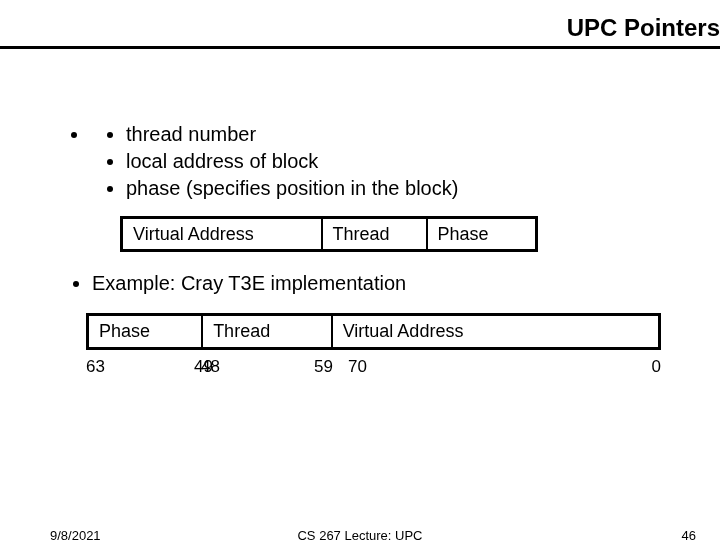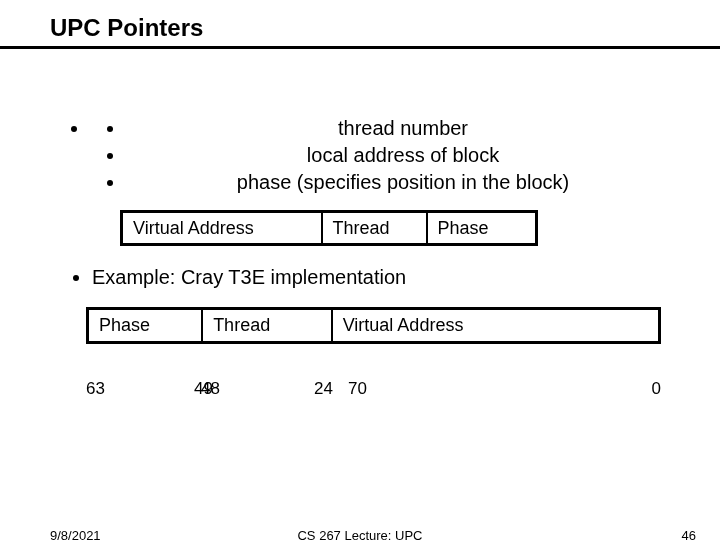--- a/index.html
+++ b/index.html
@@ -1,44 +1,44 @@
 <!DOCTYPE html>
 <html><head>
 <meta charset="utf-8">
 <style>
   * { margin: 0; padding: 0; box-sizing: border-box; }
   html, body { width: 720px; height: 540px; font-family: Arial, Helvetica, sans-serif; background: #fff; color: #000; }
   .slide { position: relative; width: 720px; height: 540px; }
-  .title-wrap { padding: 14px 0 0 50px; }
+  .title-wrap { padding: 14px 0 0 50px; text-align: right; }
   .title { font-size: 24px; font-weight: bold; }
   .title-underline { margin-top: 4px; border-bottom: 3px solid #000; width: 100%; }
   .content { padding: 64px 40px 0 64px; font-size: 20px; line-height: 1.35; }
   ul.outer { list-style: disc; padding-left: 26px; }
   ul.outer > li { margin-bottom: 4px; }
-  ul.inner { list-style: disc; padding-left: 36px; margin-top: 2px; text-align: center; }
+  ul.inner { list-style: disc; padding-left: 36px; margin-top: 8px; }
   ul.inner > li { margin-bottom: 0px; }
   .table-row { margin: 14px 0 18px 56px; }
   table.ptr { border-collapse: collapse; border: 3px solid #000; height: 36px; font-size: 18px; }
   table.ptr td { border-left: 2px solid #000; border-right: 2px solid #000; padding: 3px 10px; vertical-align: middle; }
   table.ptr td:first-child { border-left: none; }
   table.ptr td:last-child { border-right: none; }
   .t1c1 { width: 200px; }
   .t1c2 { width: 105px; }
   .t1c3 { width: 110px; }
   .example-block { margin-left: 2px; }
   .table-row-2 { margin: 16px 0 4px 20px; }
   table.ptr2 { border-collapse: collapse; border: 3px solid #000; height: 36px; font-size: 18px; width: 575px; }
   table.ptr2 td { border-left: 2px solid #000; border-right: 2px solid #000; padding: 3px 10px; vertical-align: middle; }
   table.ptr2 td:first-child { border-left: none; }
   table.ptr2 td:last-child { border-right: none; }
   .t2c1 { width: 115px; }
   .t2c2 { width: 130px; }
   .t2c3 { width: 330px; }
   .bits-row { position: relative; margin-left: 20px; width: 575px; font-size: 17px; height: 24px; }
-  .bits-row span { position: absolute; top: 2px; margin-top: 28px; }
+  .bits-row span { position: absolute; top: 2px; }
   .b63 { left: 0px; }
   .b49 { left: 108px; }
   .b48 { left: 115px; }
   .b38 { left: 228px; }
   .b37 { left: 262px; }
   .b0  { right: 0px; }
   .footer { position: absolute; bottom: 12px; left: 0; width: 720px; font-size: 13px; color: #000; }
   .footer .date { position: absolute; left: 50px; }
   .footer .center { position: absolute; left: 0; width: 720px; text-align: center; }
   .footer .pagenum { position: absolute; right: 24px; }
@@ -90,21 +90,21 @@
             <td class="t2c3">Virtual Address</td>
           </tr>
         </tbody>
           </table>
       </div>
 
       <div class="bits-row">
         <span class="b63">63</span>
         <span class="b49">49</span>
         <span class="b48">48</span>
-        <span class="b38">24</span>
+        <span class="b38">59</span>
         <span class="b37">70</span>
         <span class="b0">0</span>
       </div>
     </div>
   </div>
 
   <div class="footer">
     <span class="date">9/8/2021</span>
     <span class="center">CS 267 Lecture: UPC</span>
     <span class="pagenum">46</span>

